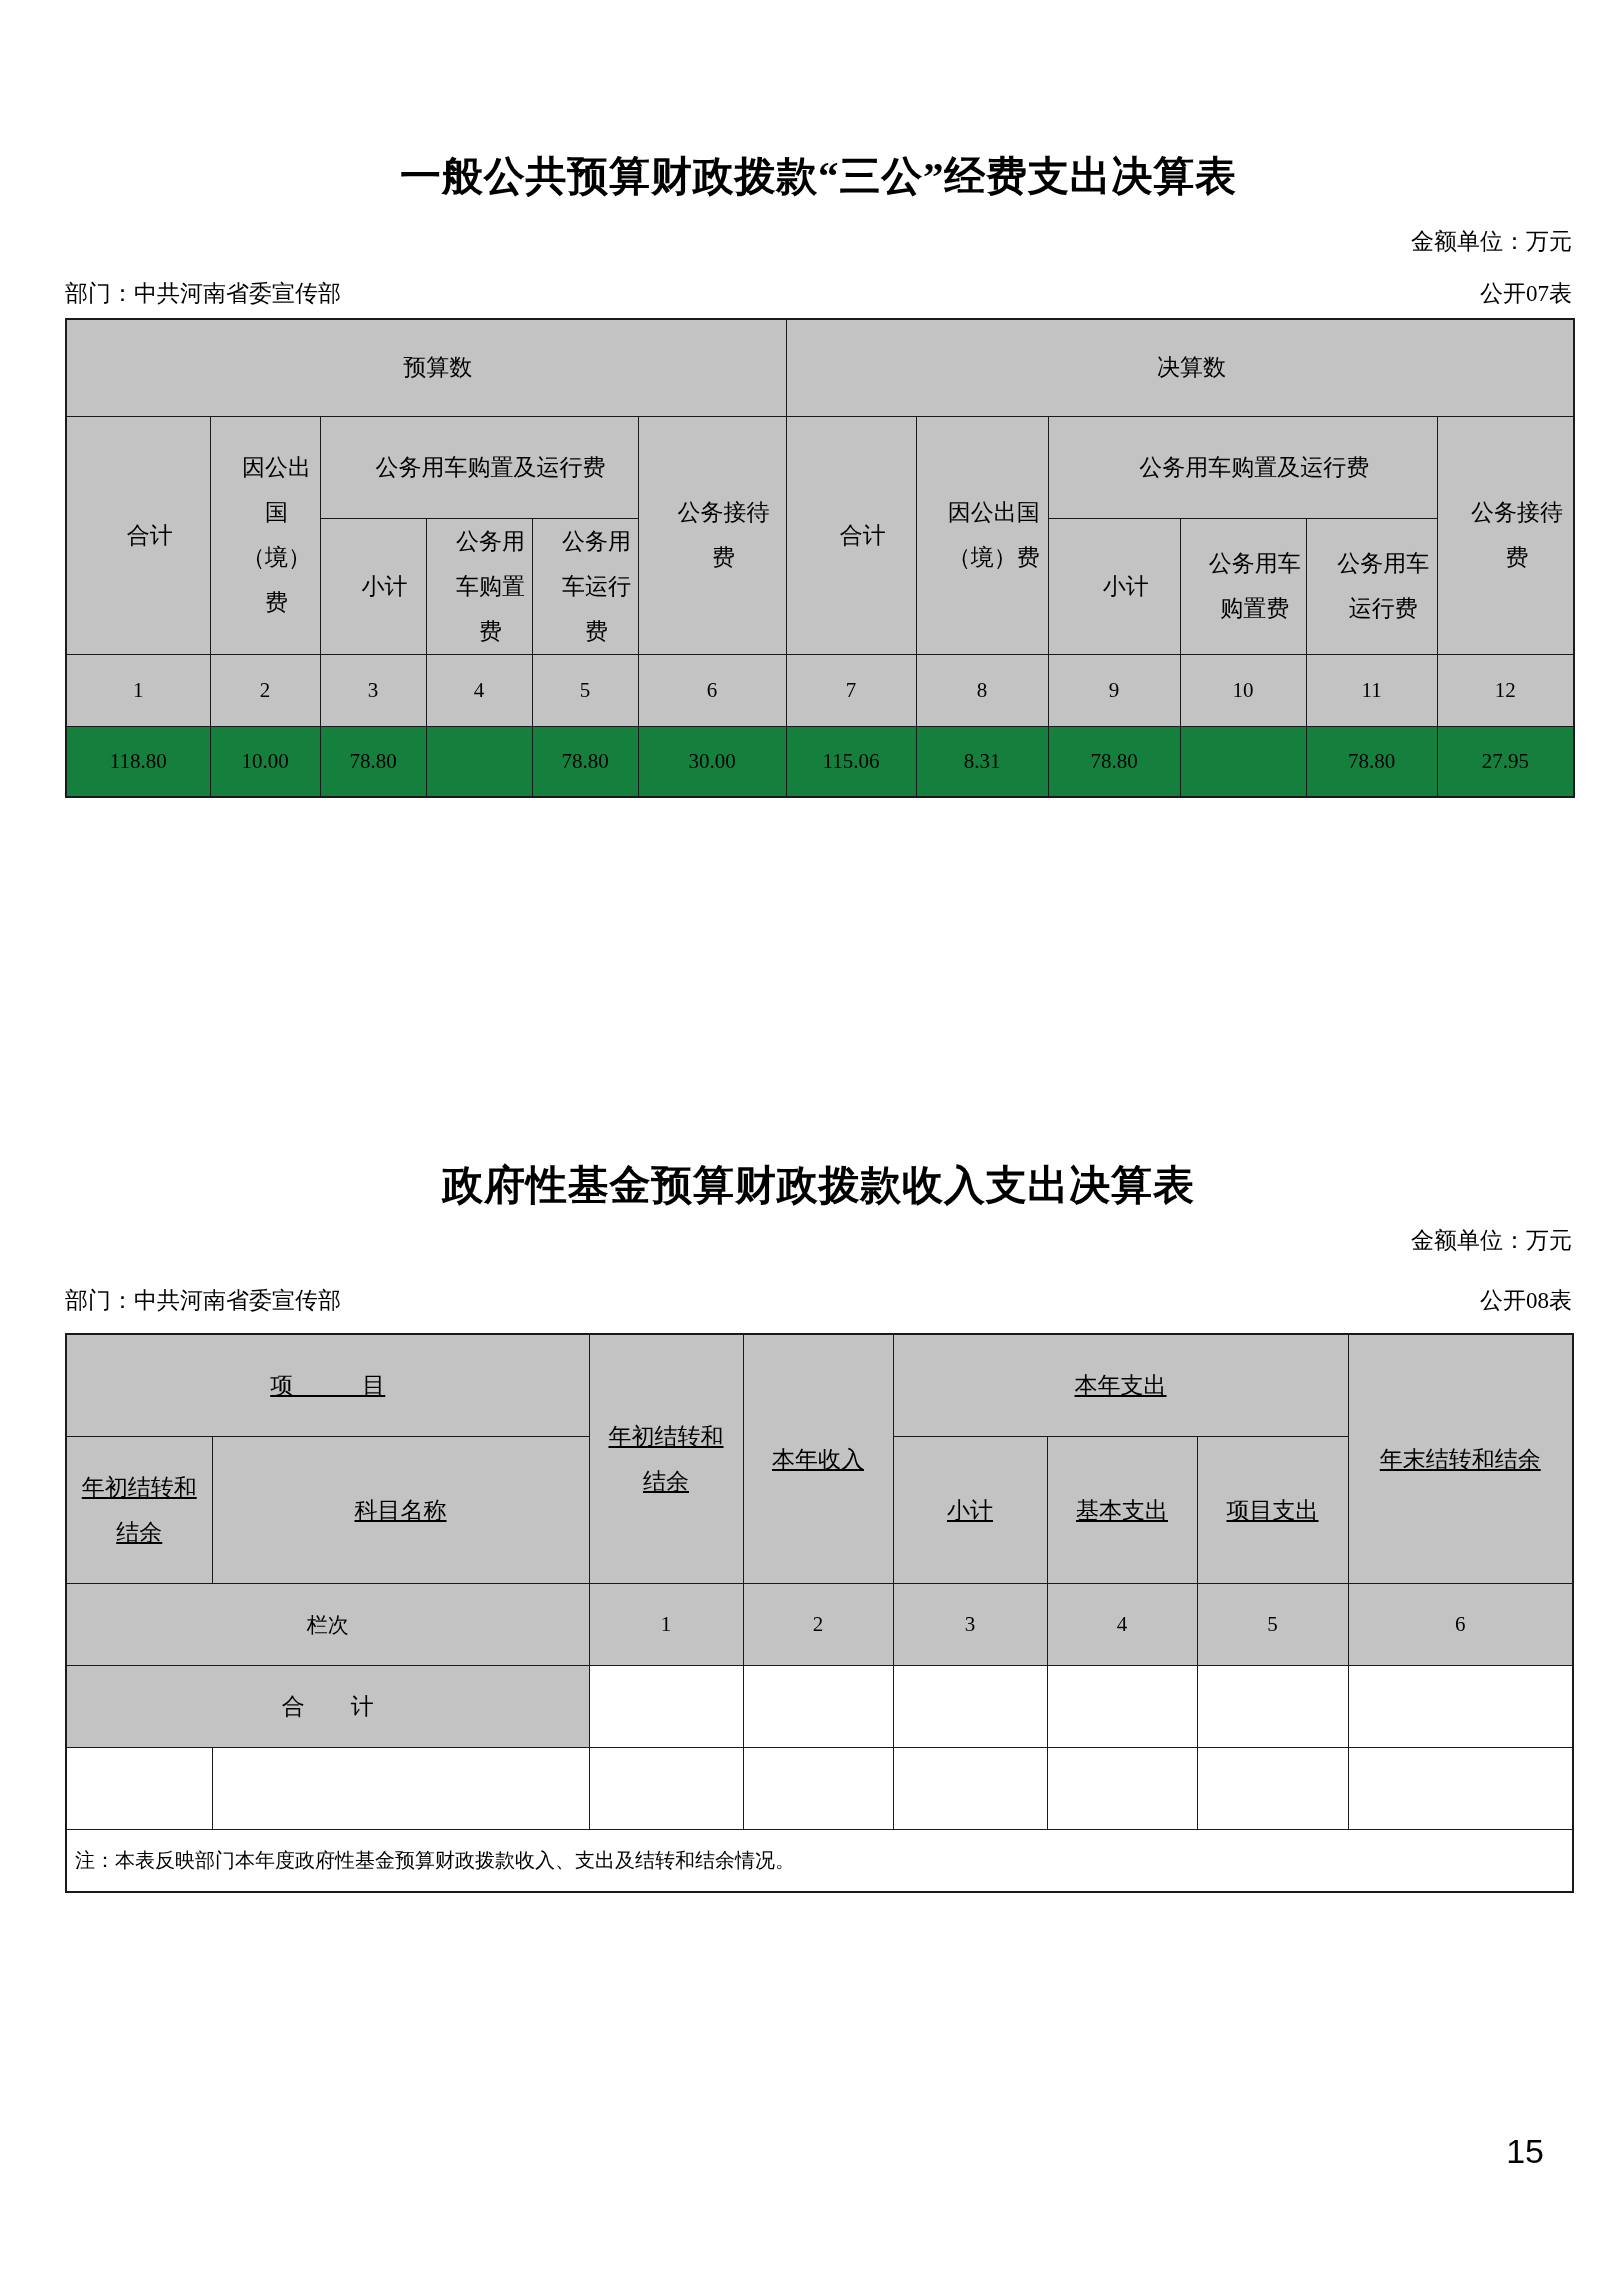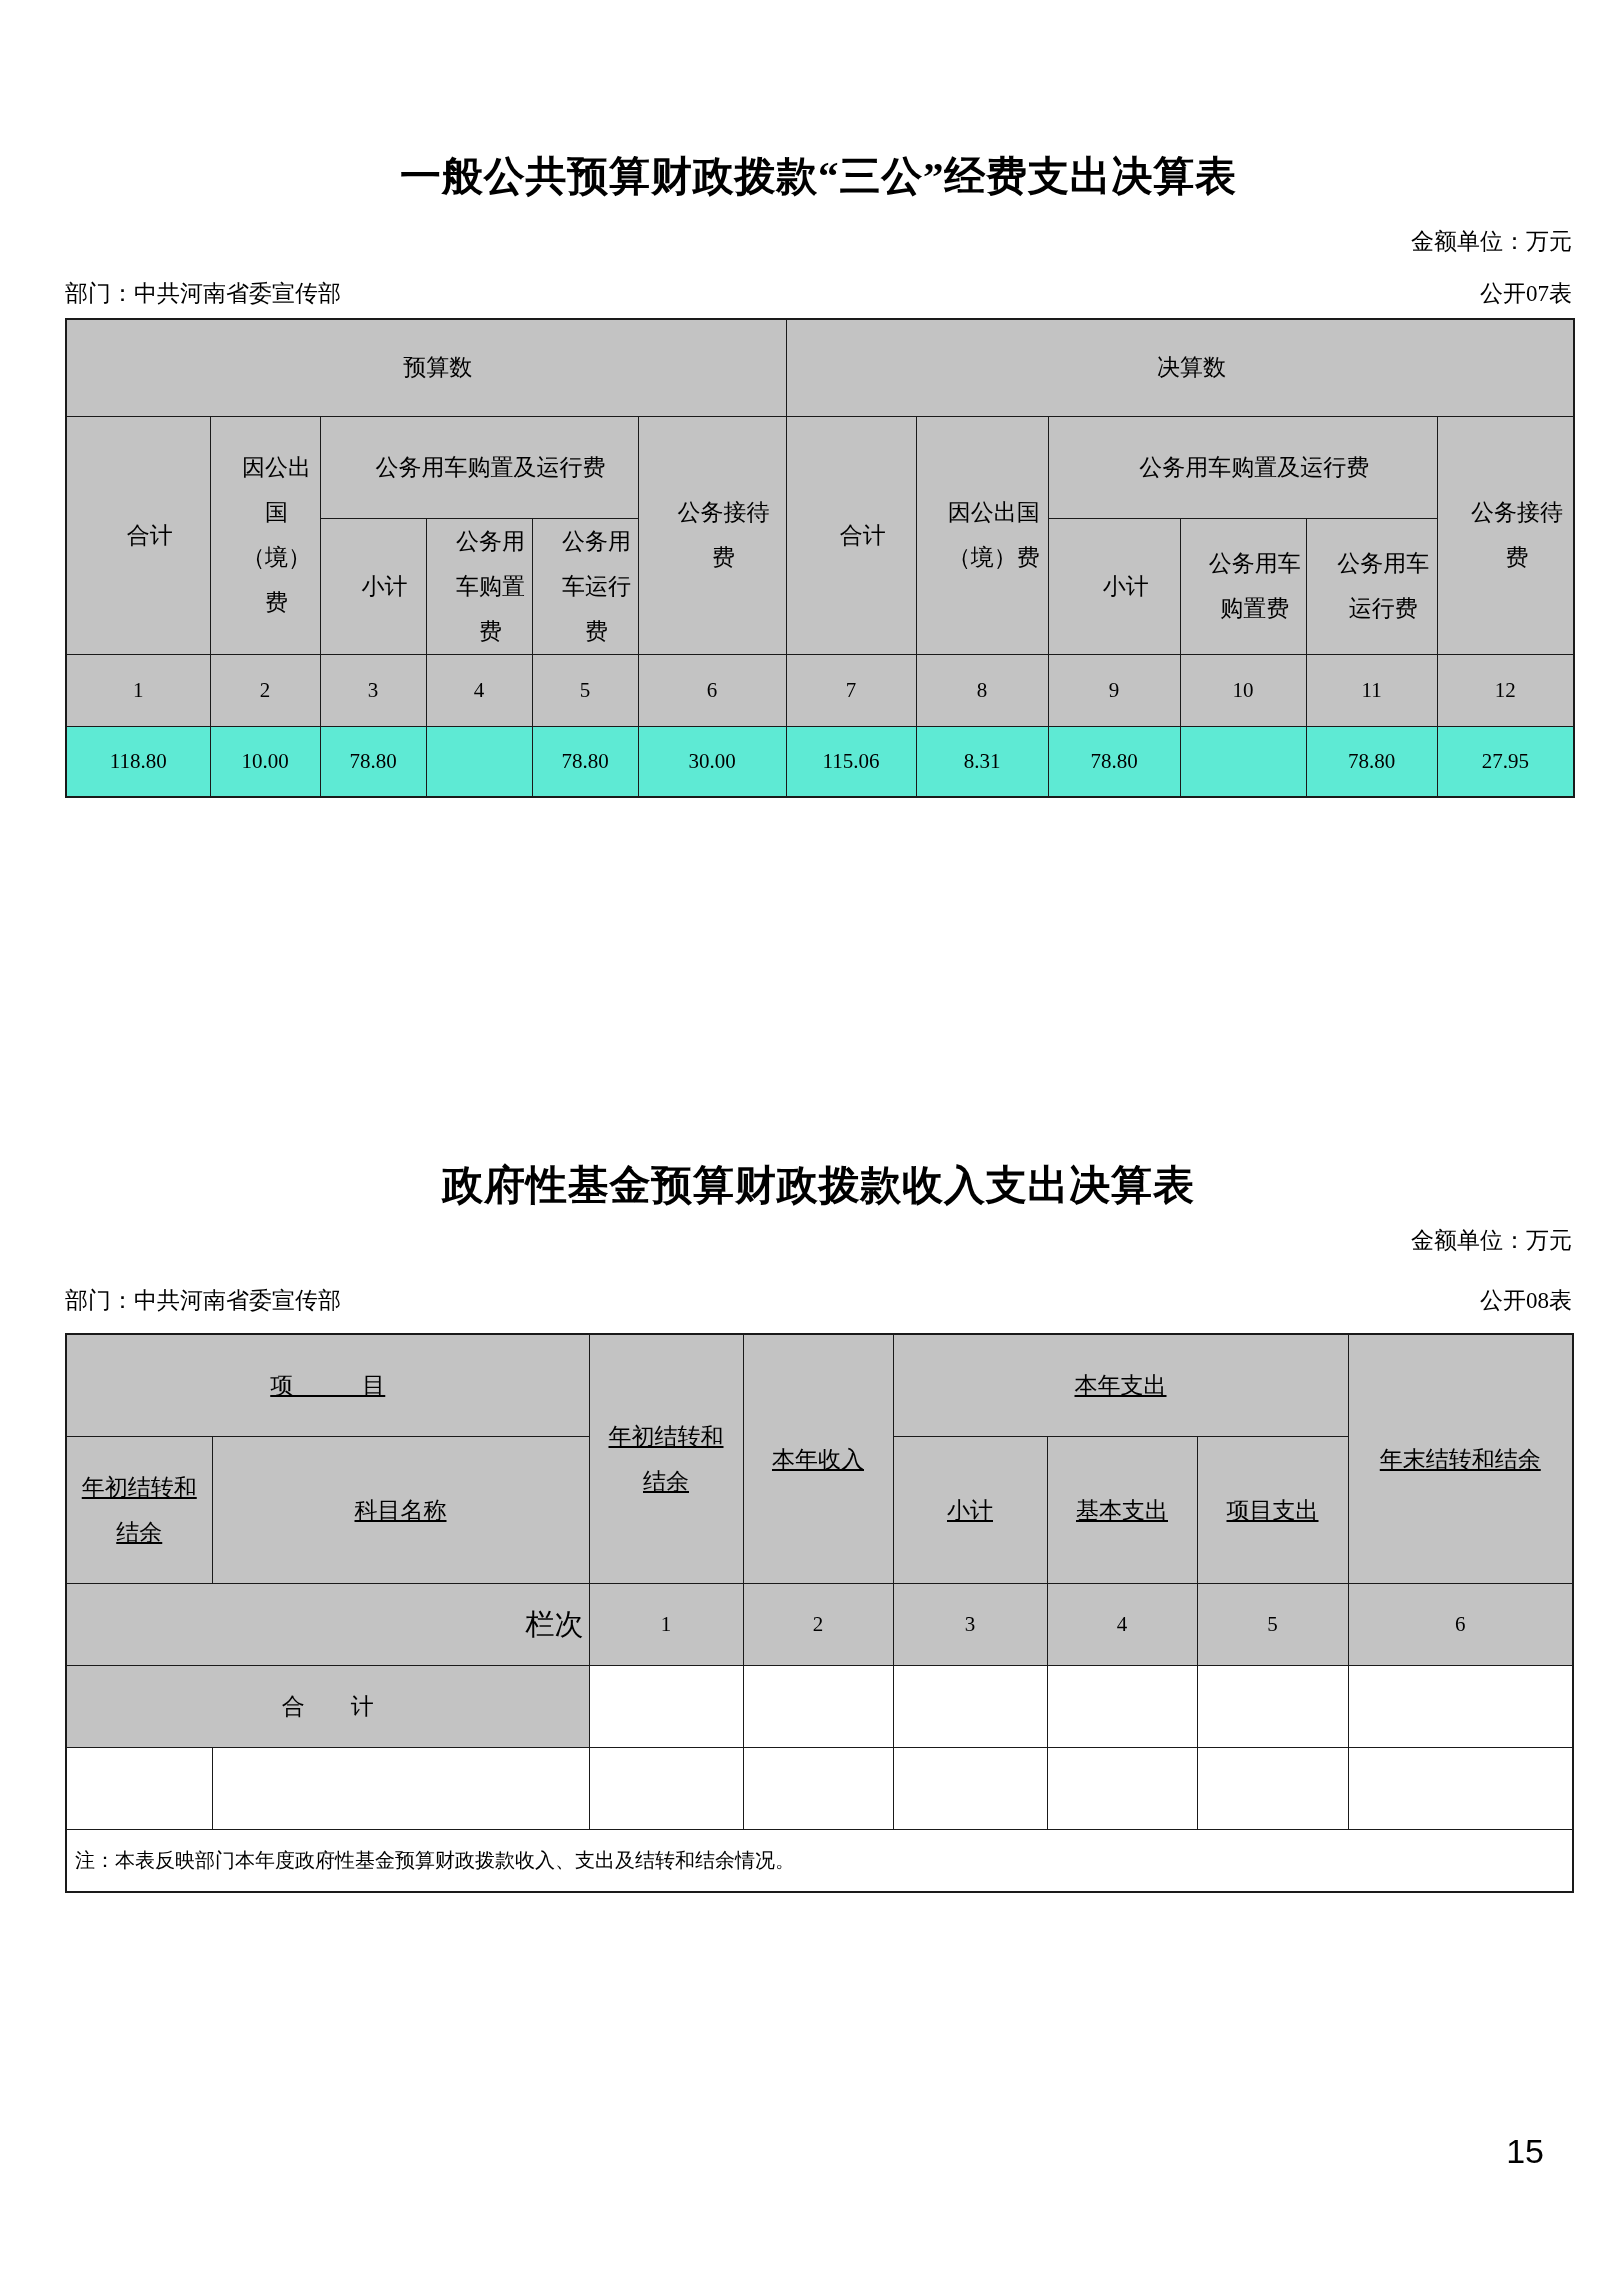--- a/index.html
+++ b/index.html
@@ -60,28 +60,28 @@
     vertical-align: middle;
     font-size: 23px;
     padding: 0 4.9px;
     word-break: break-all;
     overflow: hidden;
   }
   .gray { background: #c3c3c3; }
   .hd { line-height: 45px; padding-left: 28px; }
   .t2 td.hd { padding: 0 9.7px; text-decoration: underline; }
   .num-row td { height: 71px; font-size: 21px; }
-  .val-row td { height: 69px; font-size: 21px; background: #5eead4; }
+  .val-row td { height: 69px; font-size: 21px; background: #15803d; }
   .t1 .r1 td { height: 96px; }
   .t1 .r2 td { height: 101px; }
   .t1 .r3 td { height: 93px; }
   .t2 .r1 td { height: 101px; }
   .t2 .r2 td { height: 146px; }
   .t2 .lanci-row td { height: 81px; font-size: 21px; }
-  .t2 .lanci-row td.lanci-label { font-size: 29px; text-align: right; }
+  .t2 .lanci-row td.lanci-label { font-size: 21px; }
   .t2 .total-row td { height: 81px; background: #ffffff; }
   .t2 .total-row td.gray { background: #c3c3c3; }
   .t2 .blank-row td { height: 81px; background: #ffffff; }
   .t2 .note-row td {
     height: 61px;
     text-align: left;
     padding: 0 8px;
     background: #ffffff;
     font-size: 20px;
   }

